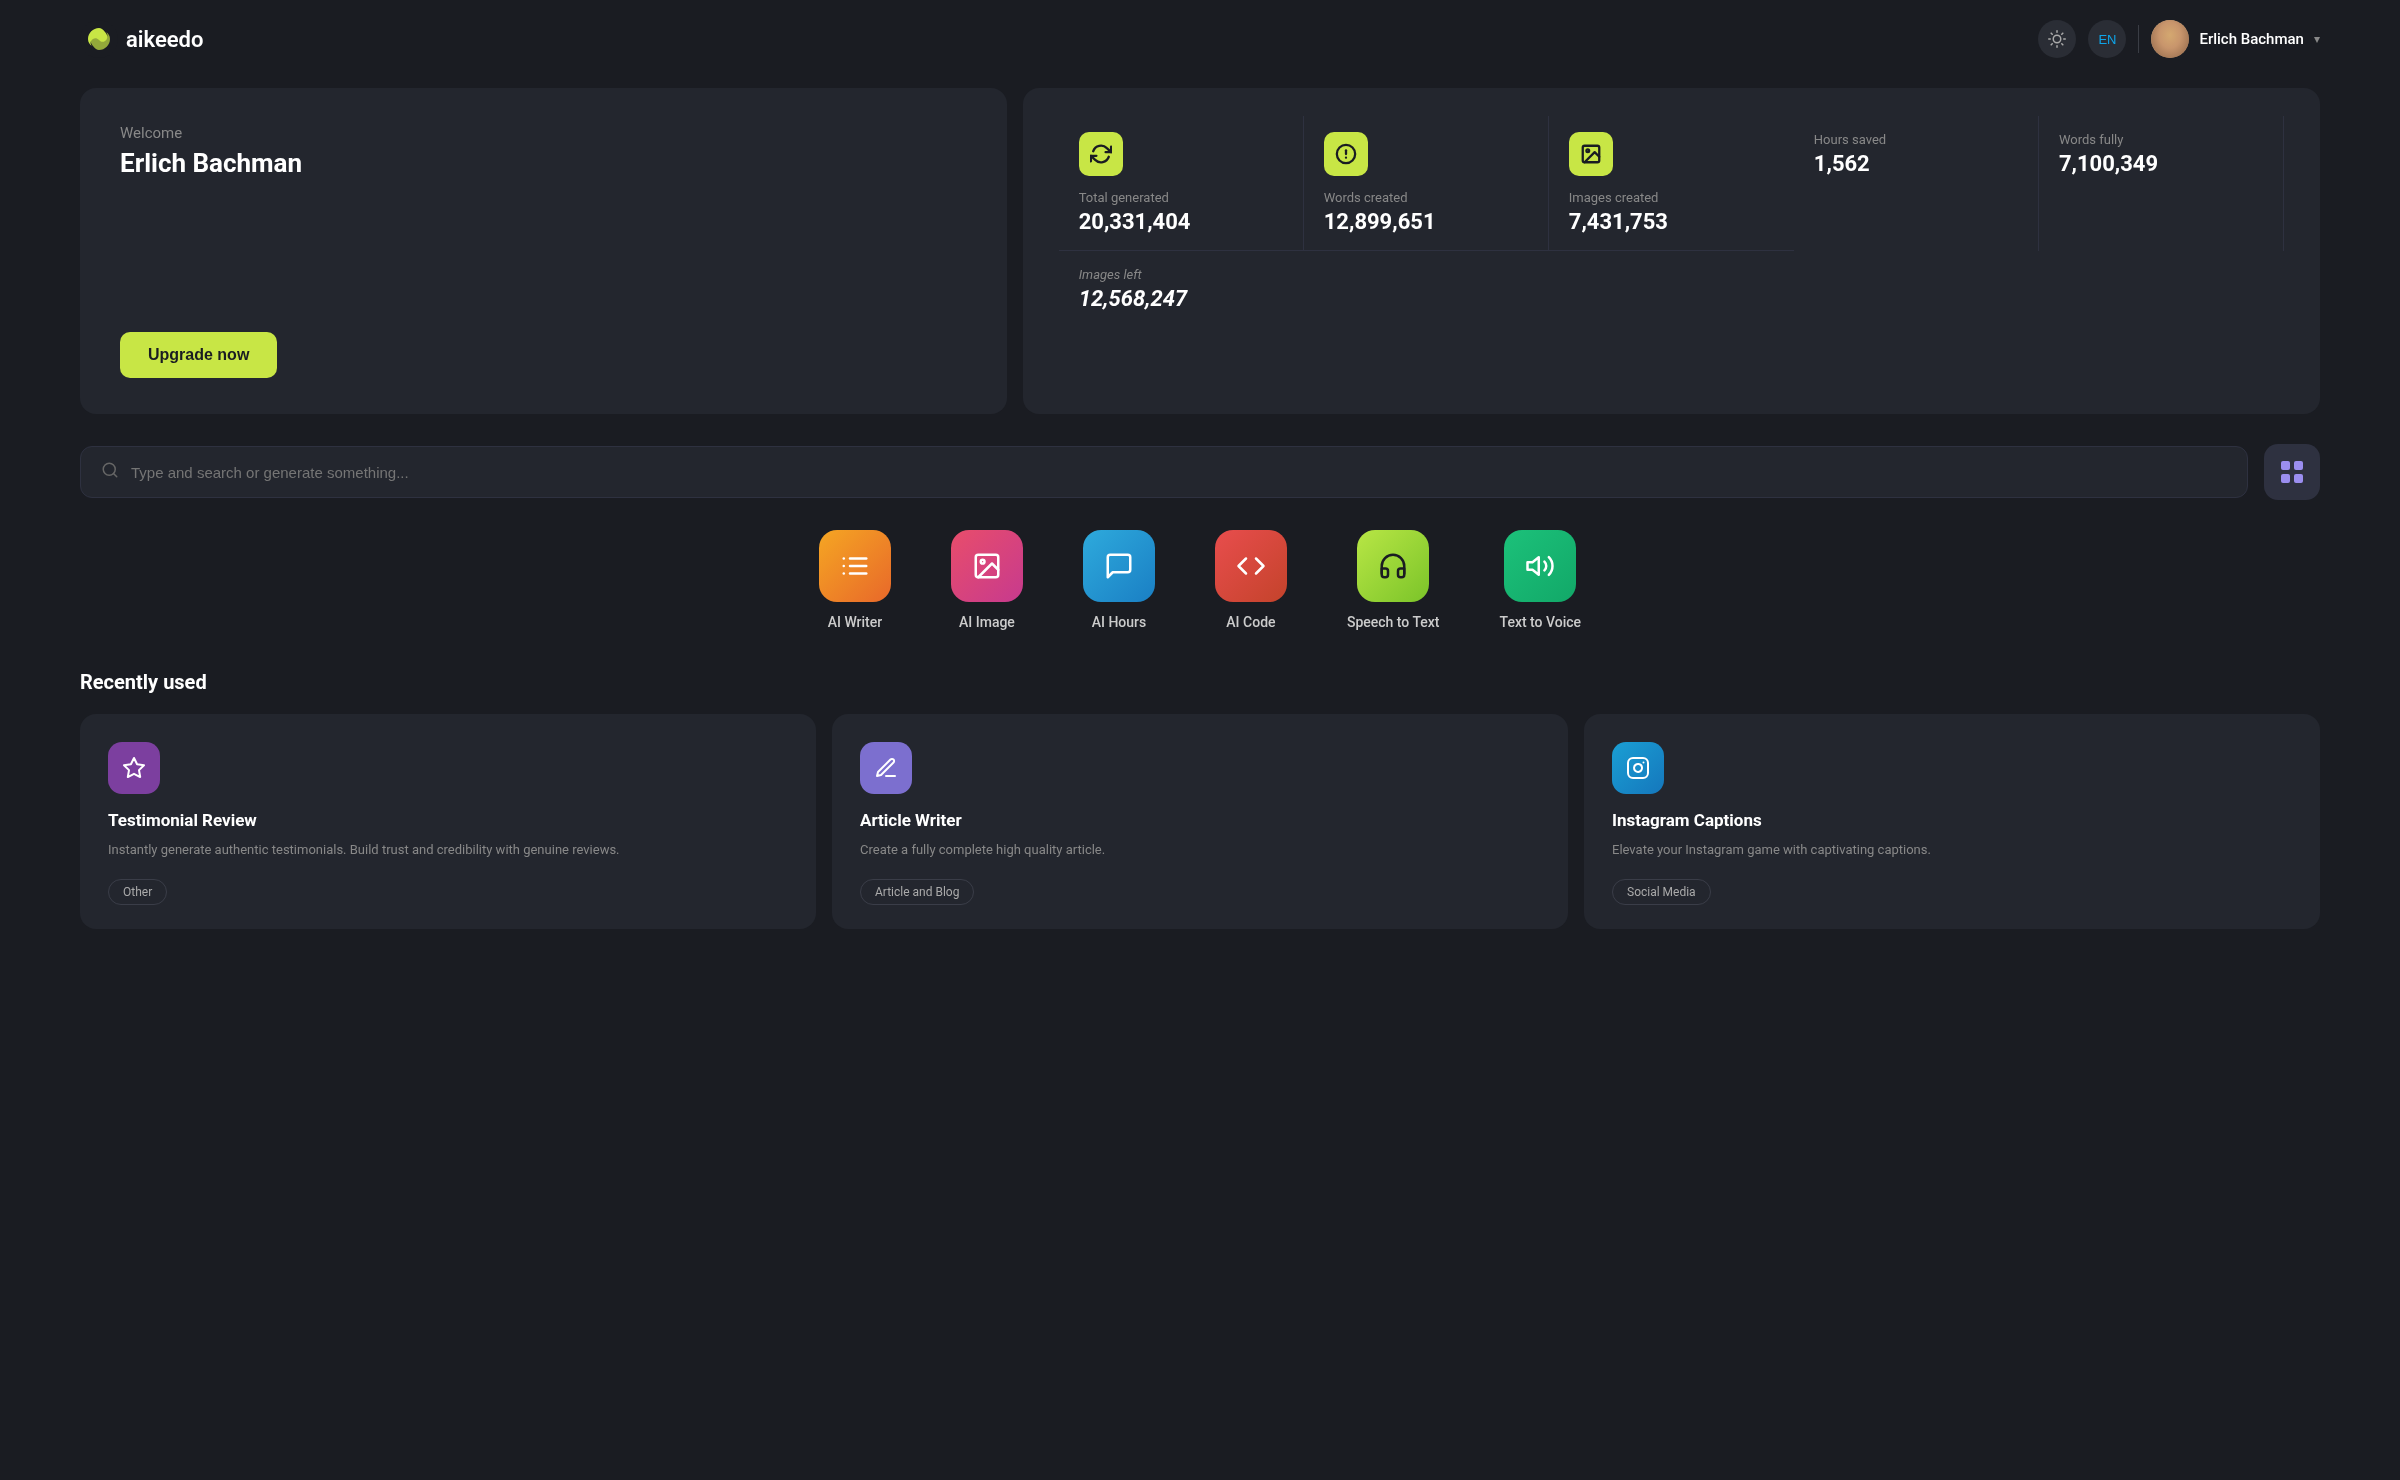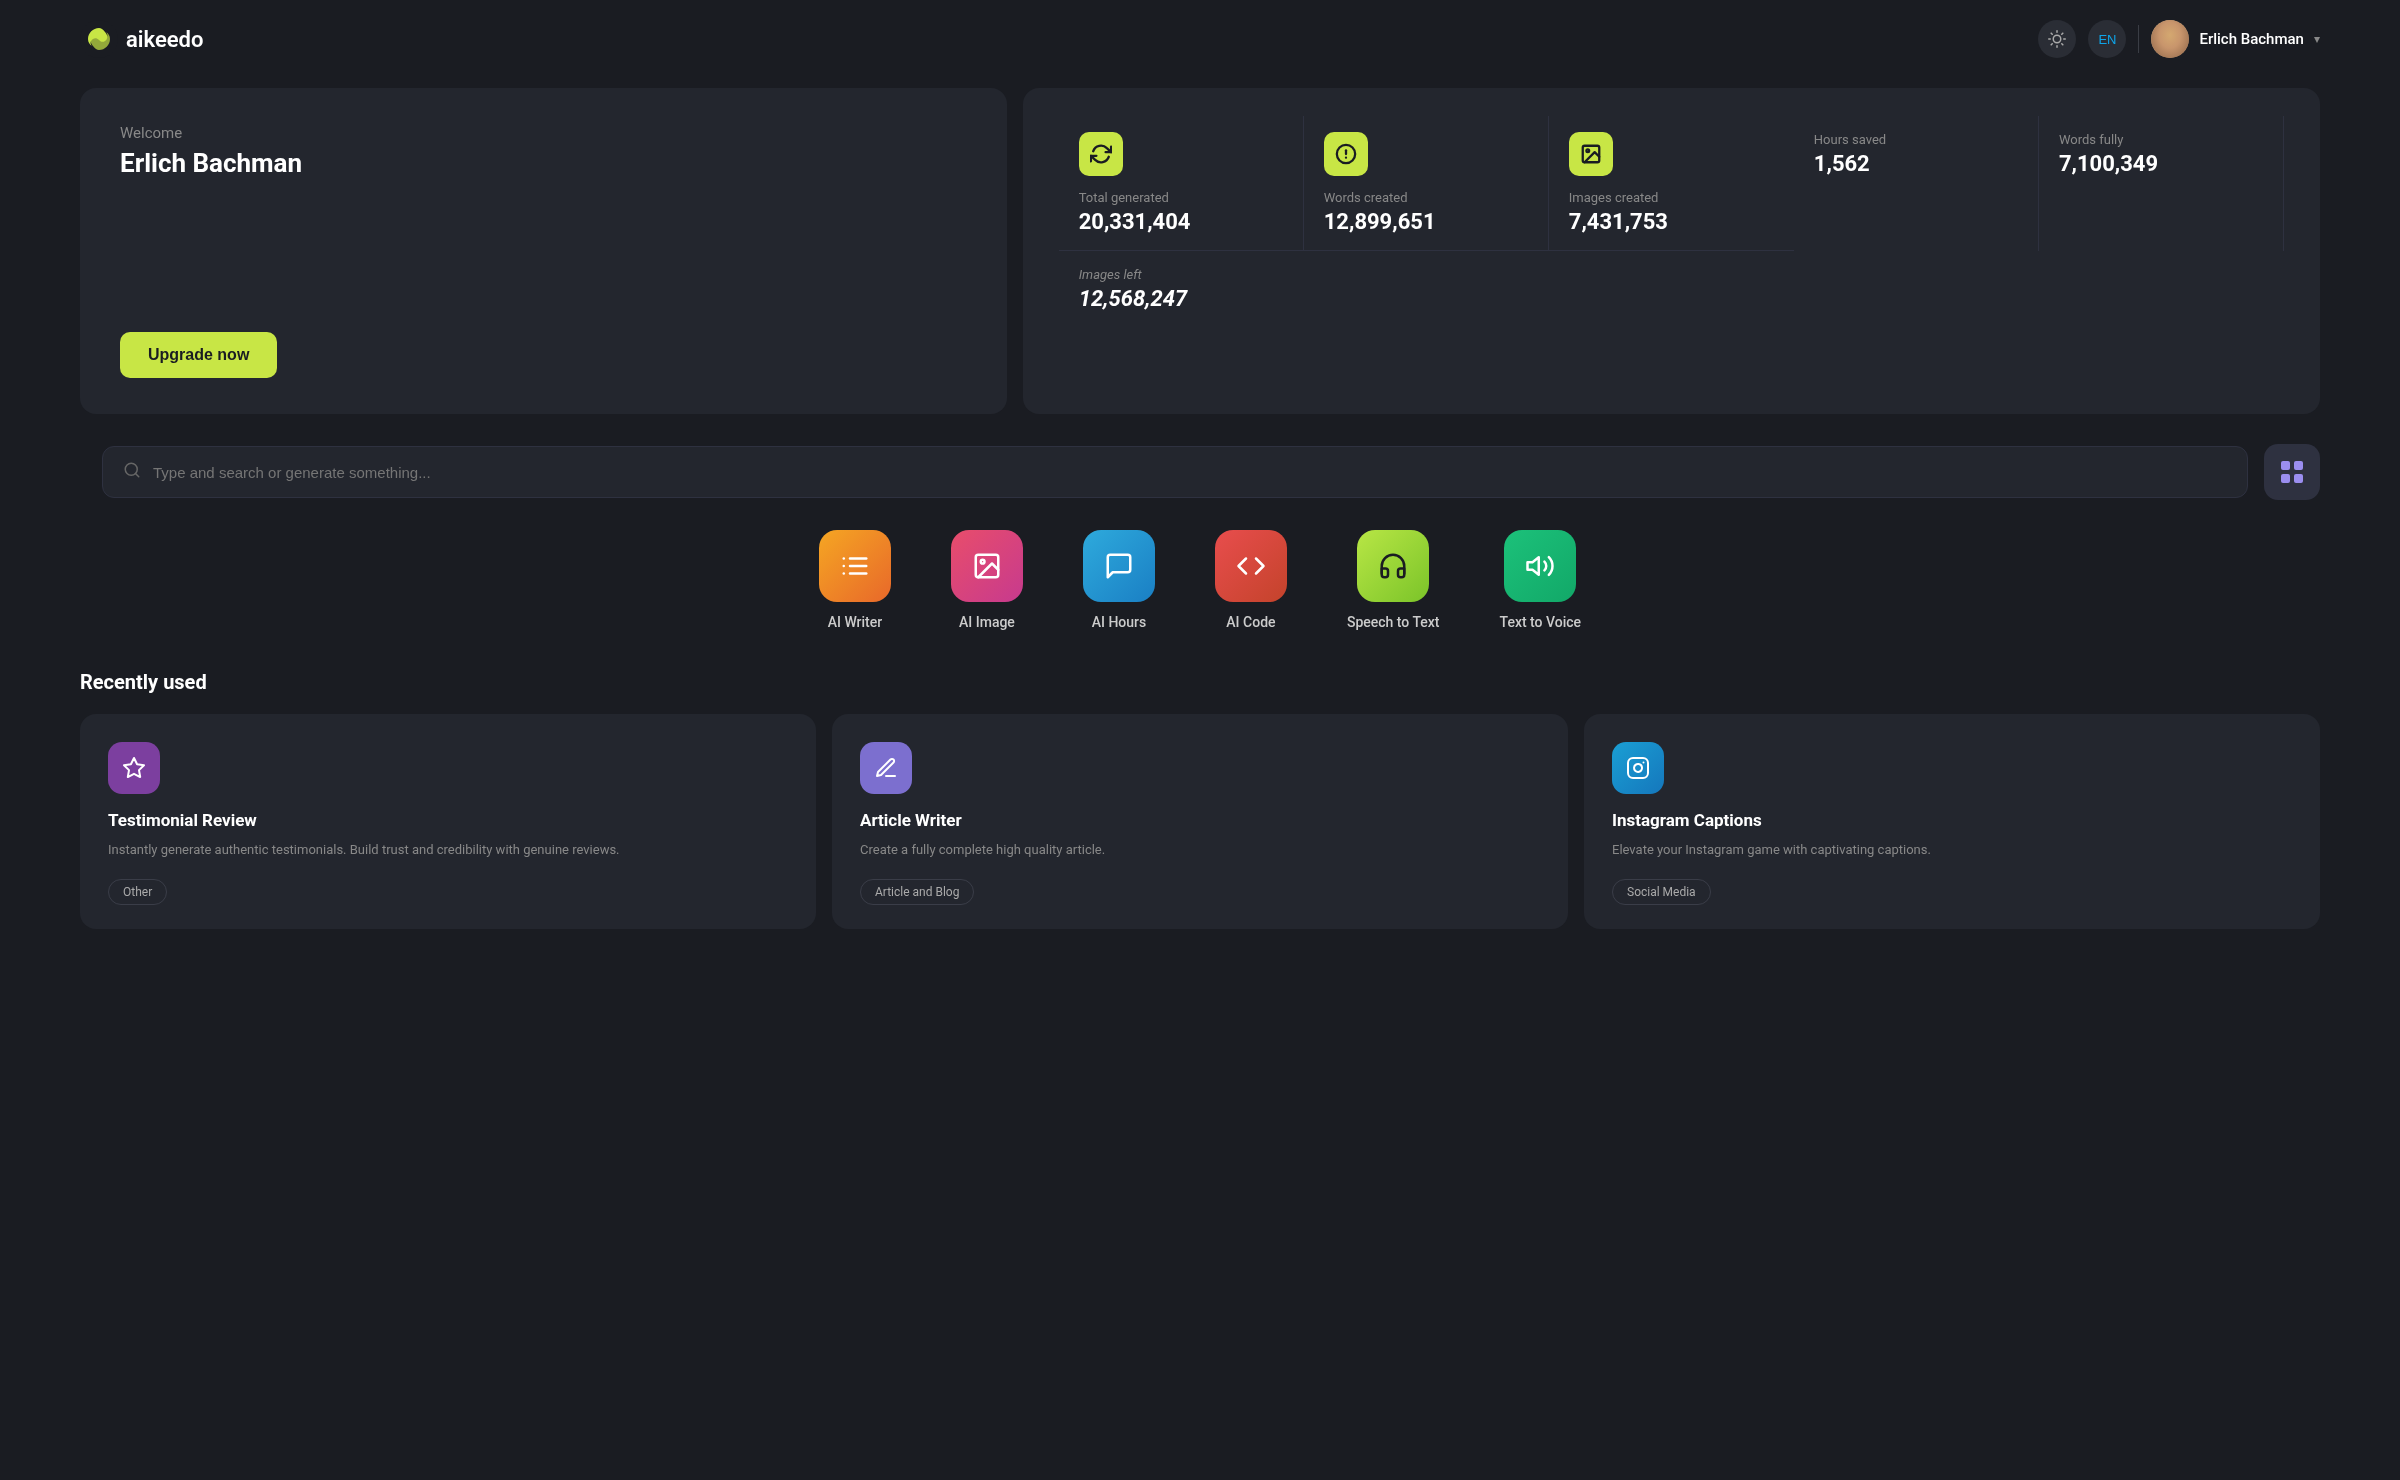--- a/index.html
+++ b/index.html
@@ -214,21 +214,20 @@
       font-weight: 700;
       color: #ffffff;
     }
 
     
     .search-section {
       display: flex;
       align-items: center;
       gap: 16px;
       margin-bottom: 30px;
-      margin-left: 22px;
     }
 
     .search-bar {
       flex: 1;
       background: #23262e;
       border: 1px solid #2e3140;
       border-radius: 12px;
       padding: 14px 20px;
       display: flex;
       align-items: center;

